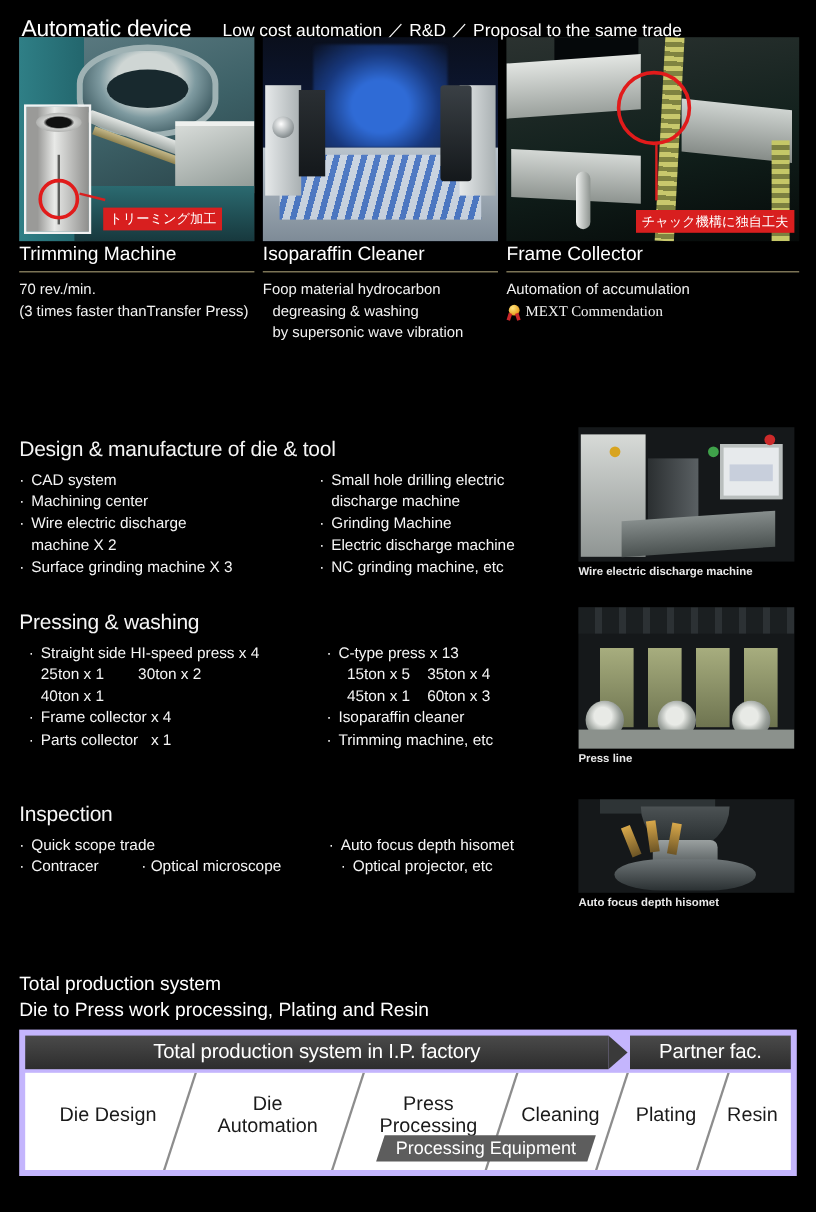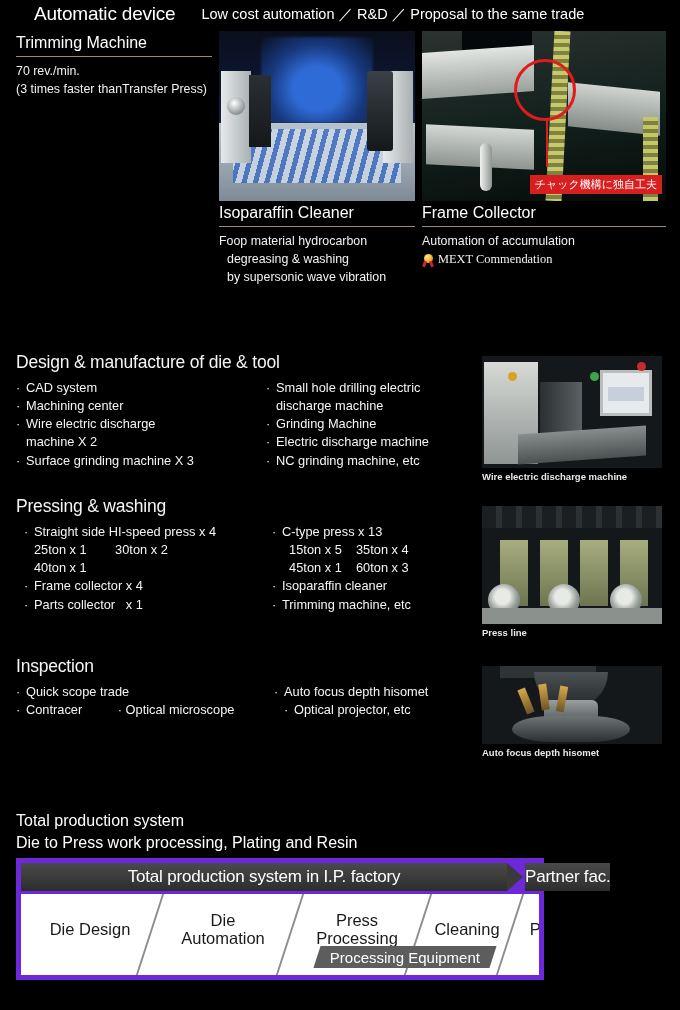--- a/index.html
+++ b/index.html
@@ -11,22 +11,22 @@
     width: 680px; height: 1010px;
     position: relative;
     overflow: hidden;
     font-family: "Liberation Sans", "DejaVu Sans", sans-serif;
     color: #ffffff;
     -webkit-font-smoothing: antialiased;
   }
 
   
   .header {
-    position: absolute; left: 0; top: 0; width: 680px; height: 28px;
-    display: flex; align-items: center; padding-left: 16px;
+    position: absolute; left: 0; top: 11px; width: 680px; height: 28px;
+    display: flex; align-items: center;
   }
   .hdr-title {
     font-size: 19px; letter-spacing: -0.2px;
     margin-left: 18px; color: #fff; white-space: nowrap;
   }
   .hdr-sub {
     font-size: 14.5px; margin-left: 26px; color: #fff; white-space: nowrap;
   }
 
   
@@ -205,21 +205,21 @@
   }
   .p3 .circ-red { left: 92px; top: 28px; width: 62px; height: 62px; }
   .p3 .redlabel { right: 4px; bottom: 7px; }
   .p3 .leader {
     position:absolute; left:124px; top:88px; width:2px; height:48px; background:#d81f1f;
   }
 
   
   .spec { position: absolute; left: 16px; color: #f5f5f5; }
   .spec h2 {
-    margin: 0 0 6px 0; font-size: 17.5px; font-weight: 400;
+    margin: 12px 0 6px 0; font-size: 17.5px; font-weight: 400;
     letter-spacing: -0.2px; white-space: nowrap;
   }
   .cols { display: flex; }
   .col { }
   .li {
     font-size: 12.8px; line-height: 1.42; white-space: nowrap;
     display: flex; gap: 3px;
   }
   .li .dot { width: 7px; flex: none; }
   .li.cont { padding-left: 10px; }
@@ -299,22 +299,22 @@
   }
   .t3img .hdr {
     position:absolute; left:18px; top:0; width:96px; height:12px; background:#2e3436;
   }
 
   
   .tps-title { position:absolute; left:16px; top:810px; }
   .tps-title div { font-size:16px; line-height:1.35; white-space:nowrap; color:#fff; }
 
   .tps-box {
-    position:absolute; left:16px; top:858px; width:528px; height:122px;
-    background: #6d28d9; padding: 5px;
+    position:absolute; left:16px; top:858px; width:648px; height:122px;
+    background: #c4b5fd; padding: 5px;
   }
   .tps-inner { position: relative; width: 100%; height: 100%; }
 
   .tps-bar {
     position: relative; height: 28px; display: flex;
     font-size: 0;
   }
   .bar-main {
     position: relative; flex: none; width: 486px; height: 28px;
     background: linear-gradient(180deg,#4a4a4a,#2d2d2d);
@@ -369,20 +369,32 @@
 <body>
 
 <div class="header">
   <div class="hdr-title">Automatic device</div>
   <div class="hdr-sub">Low cost automation ／ R&amp;D ／ Proposal to the same trade</div>
 </div>
 
 <div class="photo-row">
 
   <div class="photo-card">
+    <div class="photo p1">
+      <div class="tealpanel"></div>
+      <div class="bowl"></div>
+      <div class="rail"></div>
+      <div class="rail2"></div>
+      <div class="stage"></div>
+      <div class="base"></div>
+      <div class="inset"></div>
+      <div class="circ-red"></div>
+      <div class="leader"></div>
+      <div class="redlabel">トリーミング加工</div>
+    </div>
     <div class="cap-wrap">
       <div class="cap-title">Trimming  Machine</div>
       <div class="rule"></div>
       <div class="cap-lines">
         <div>70 rev./min.</div>
         <div>(3 times faster thanTransfer Press)</div>
       </div>
     </div>
   </div>
 

